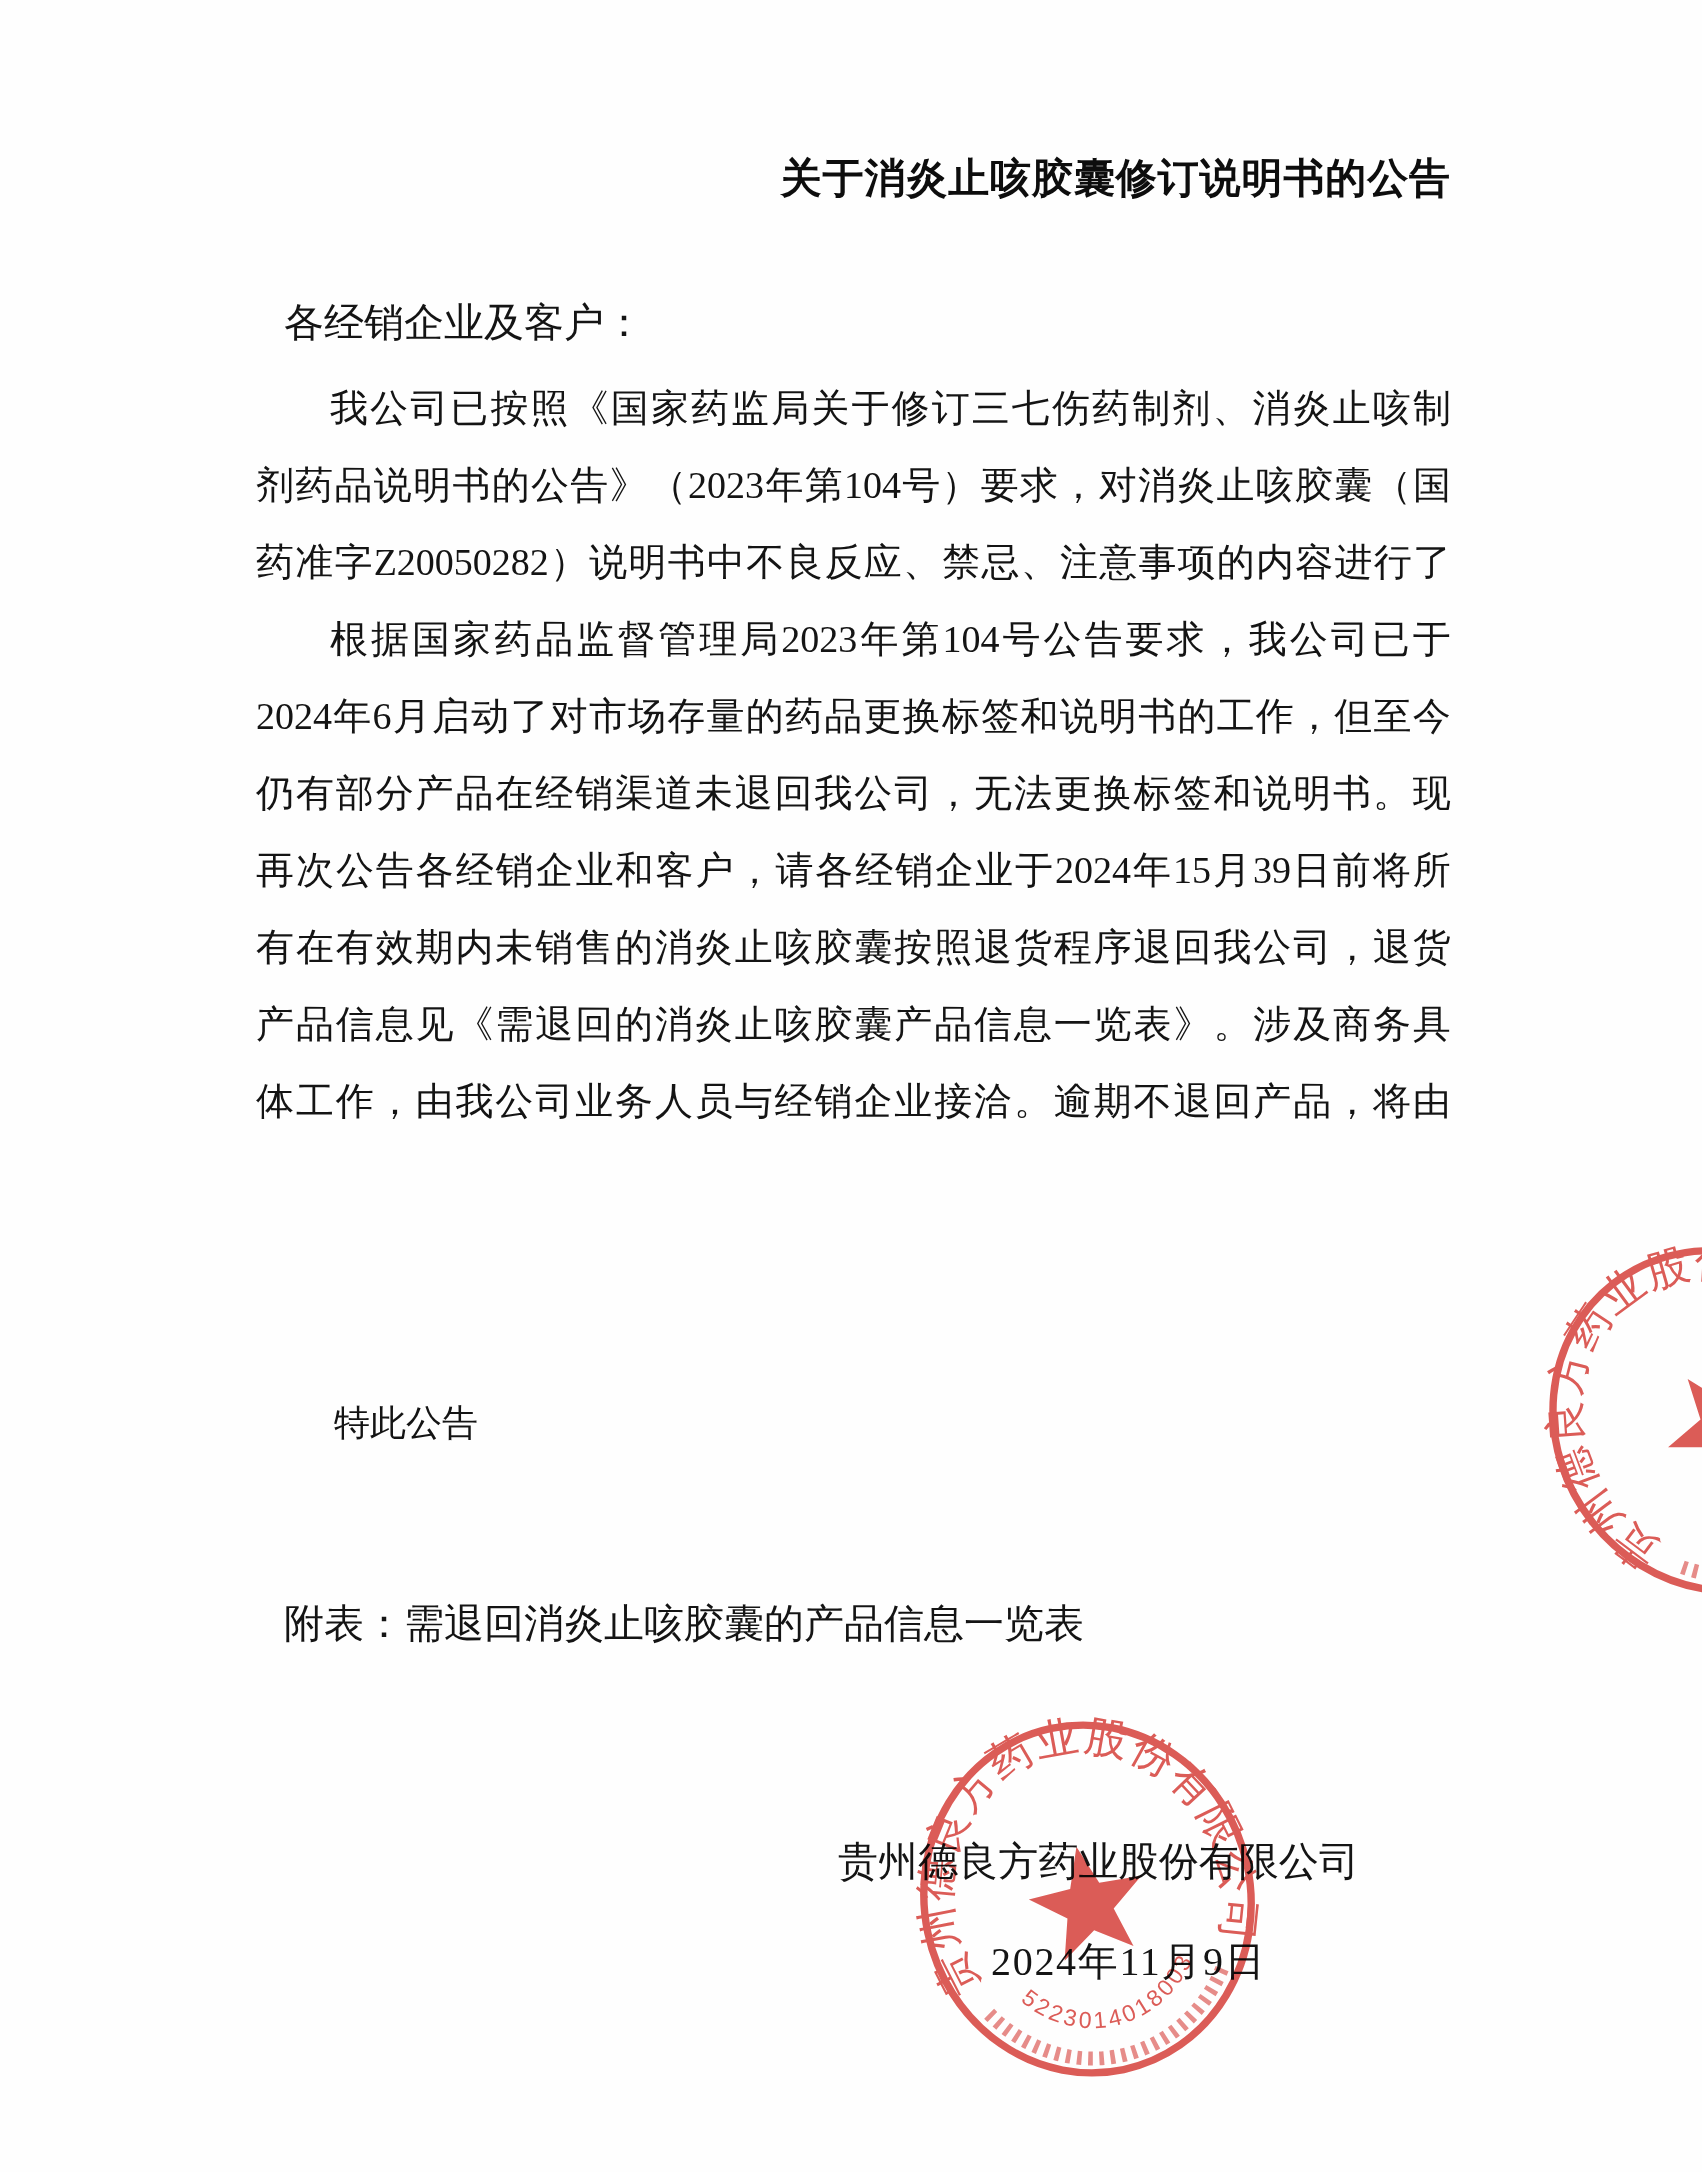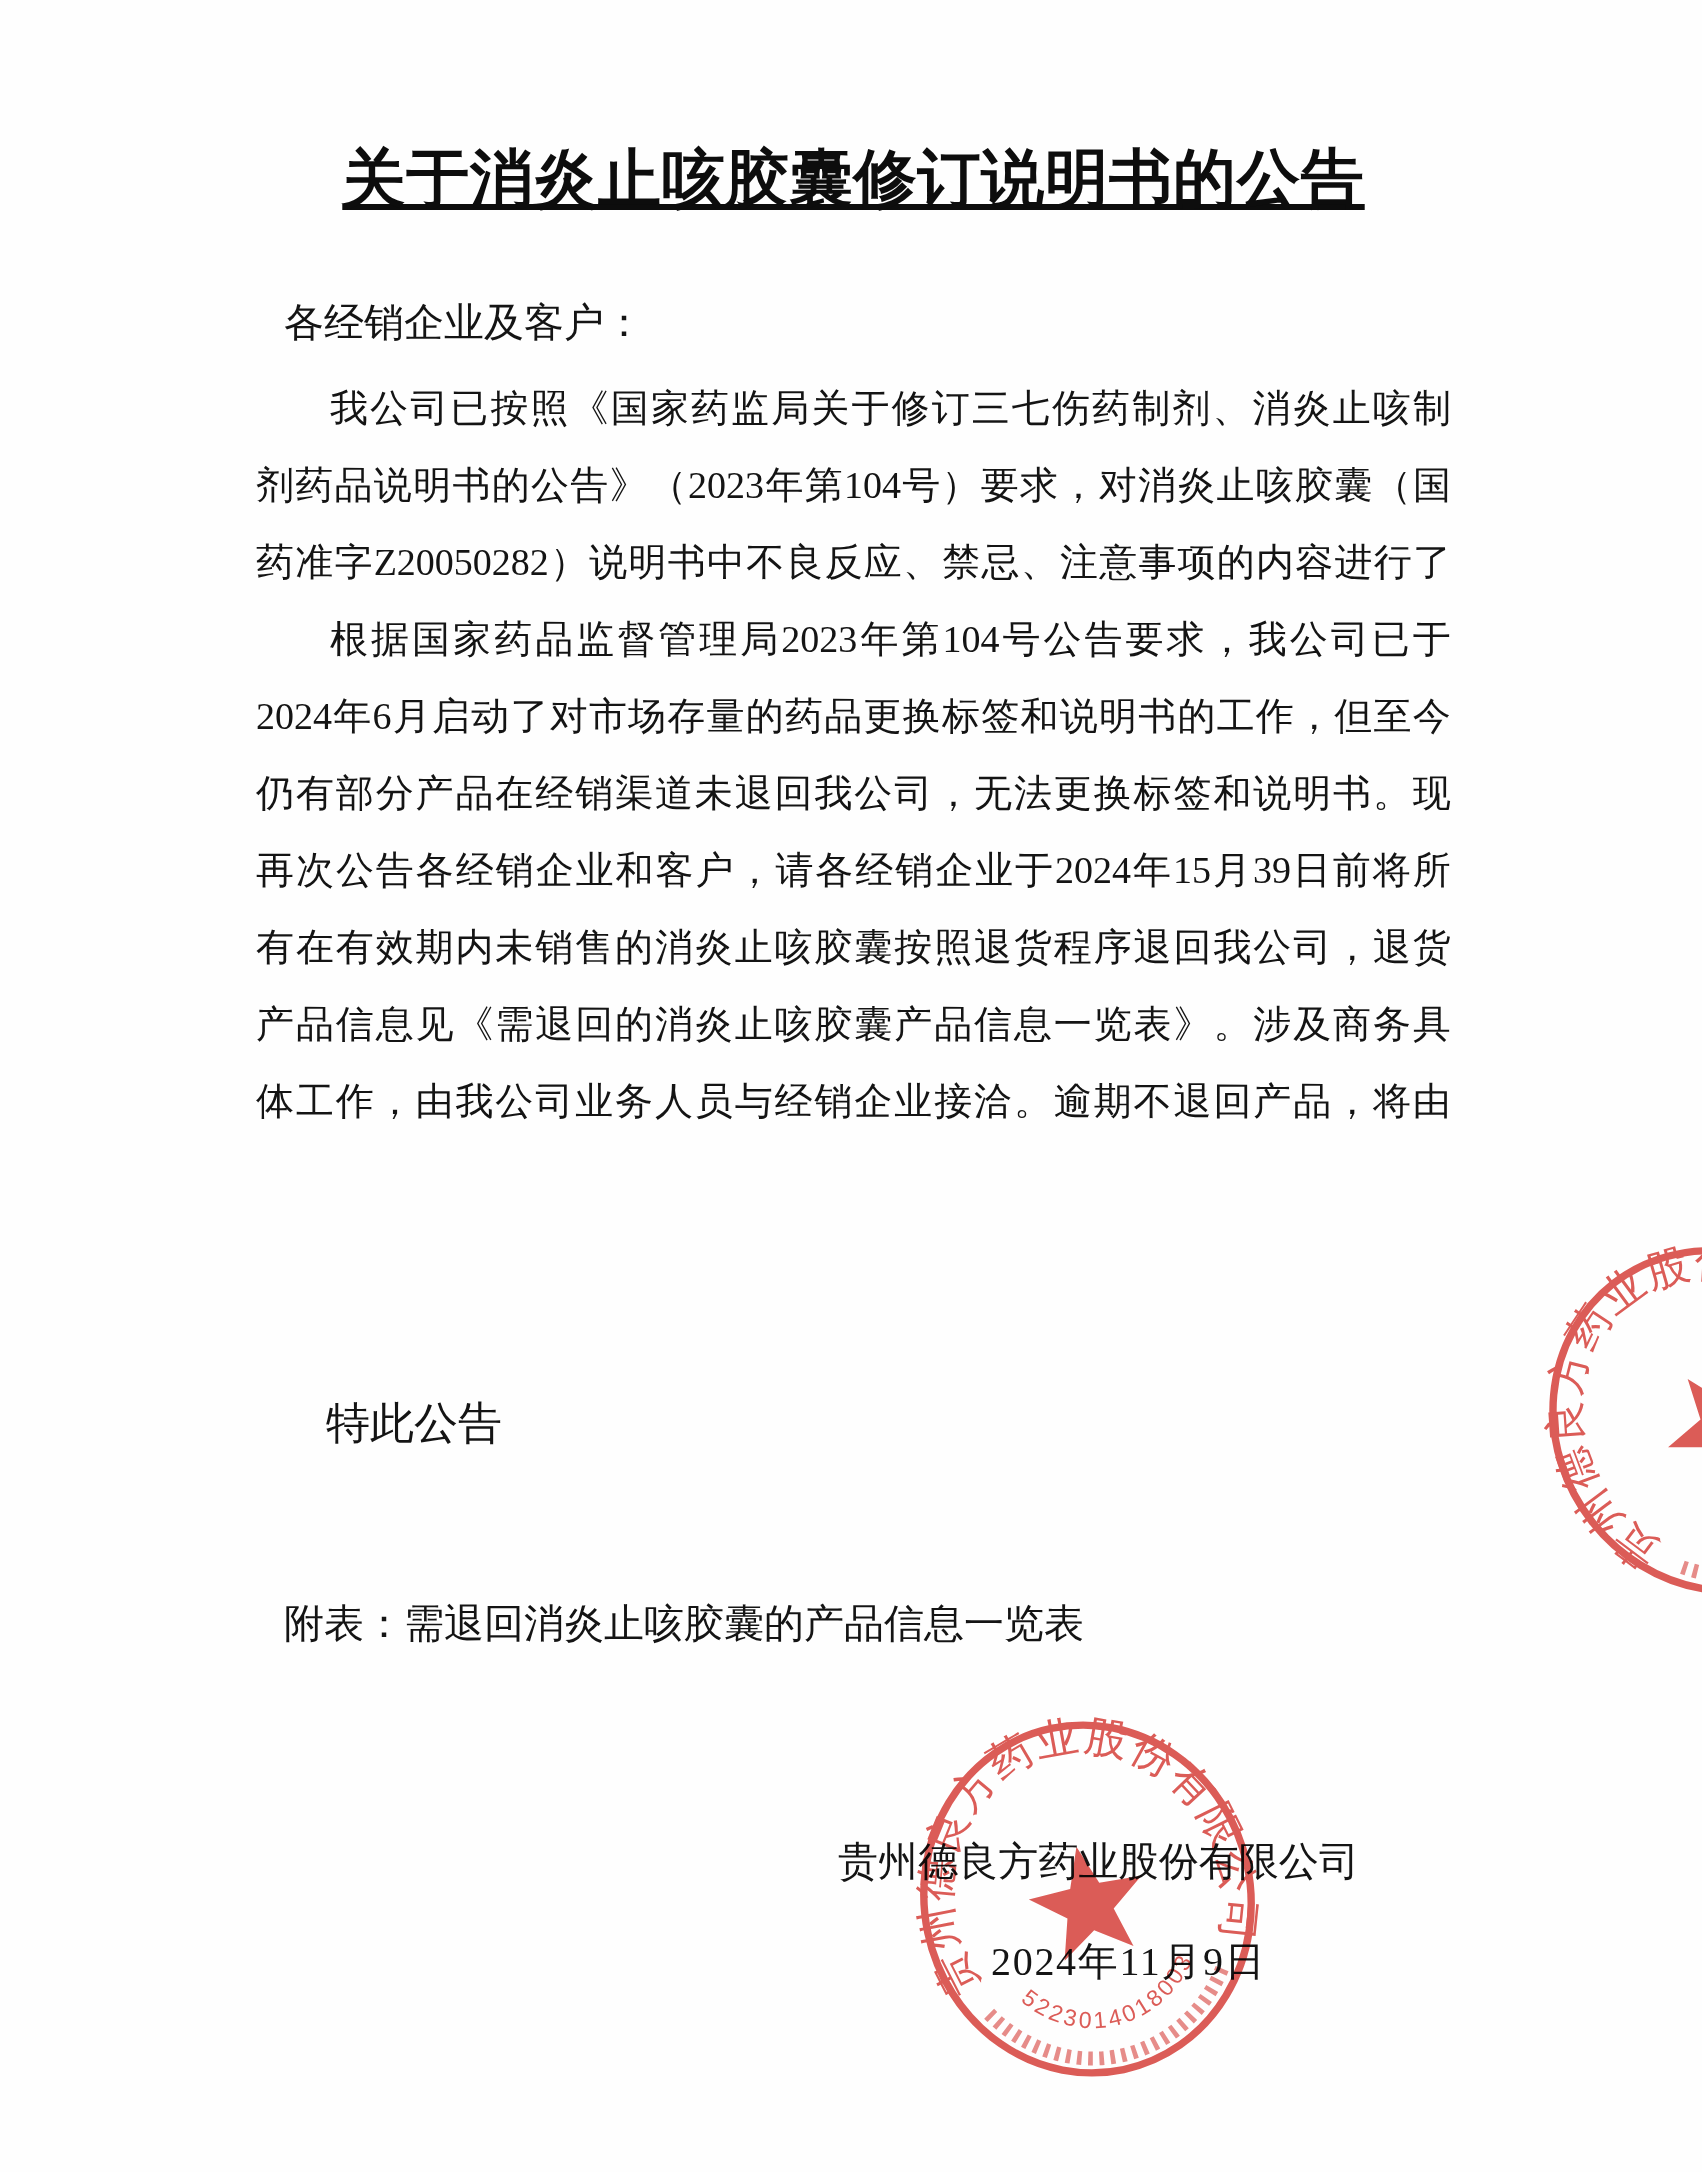--- a/index.html
+++ b/index.html
@@ -4,40 +4,39 @@
 <style>
   :root { --seal-color:#d94a45; --ink:#141414; }
   * { margin:0; padding:0; box-sizing:border-box; }
   html,body { width:1703px; height:2408px; overflow:hidden; }
   body { background:#fefefe; font-family:"Liberation Serif","DejaVu Serif",serif; color:var(--ink); position:relative; }
 
   .page { position:absolute; inset:0; background:#fefefe; }
 
   .doc-title {
     position:absolute; left:256px; top:140px; width:1195px; height:77px;
-    line-height:77px; text-align:center;
+    line-height:77px; text-align:right;
     font-family:"Liberation Sans","DejaVu Sans",sans-serif;
-    font-size:63px; font-weight:900; letter-spacing:0.9px; color:#0d0d0d;
+    font-size:41px; font-weight:900; letter-spacing:0.9px; color:#0d0d0d;
     white-space:nowrap;
-    text-decoration:underline;
   }
 
   .salutation {
     position:absolute; left:256px; top:284px; width:1195px; height:77px;
     line-height:77px; font-size:40px; white-space:nowrap;margin-left:28px;
   }
 
   .body-block { position:absolute; left:256px; top:370px; width:1195px; }
   .line { height:77px; line-height:77px; font-size:38px; color:var(--ink); white-space:nowrap; }
   .line.fill { display:flex; justify-content:space-between; white-space:normal; }
   .line.indent { padding-left:74px; }
 
   .closing {
-    position:absolute; left:326px; top:1385px; height:77px;
-    line-height:77px; font-size:44px; white-space:nowrap;
+    position:absolute; left:334px; top:1385px; height:77px;
+    line-height:77px; font-size:36px; white-space:nowrap;
   }
 
   .attachment {
     position:absolute; left:256px; top:1585px; height:77px;
     line-height:77px; font-size:40px; white-space:nowrap;margin-left:28px;
   }
 
   .sig-company {
     position:absolute; left:838px; top:1823px; width:521px; height:77px;
     line-height:77px; font-size:40px; white-space:nowrap;

